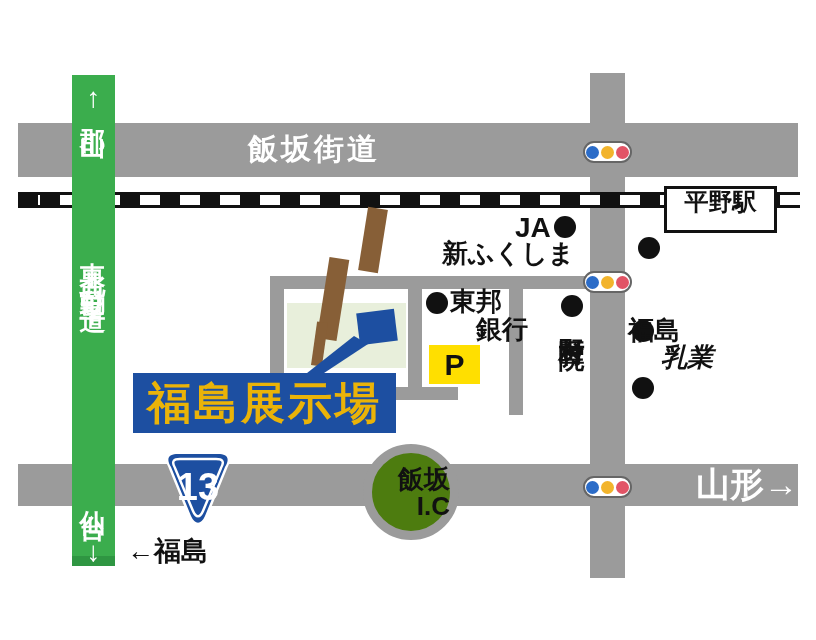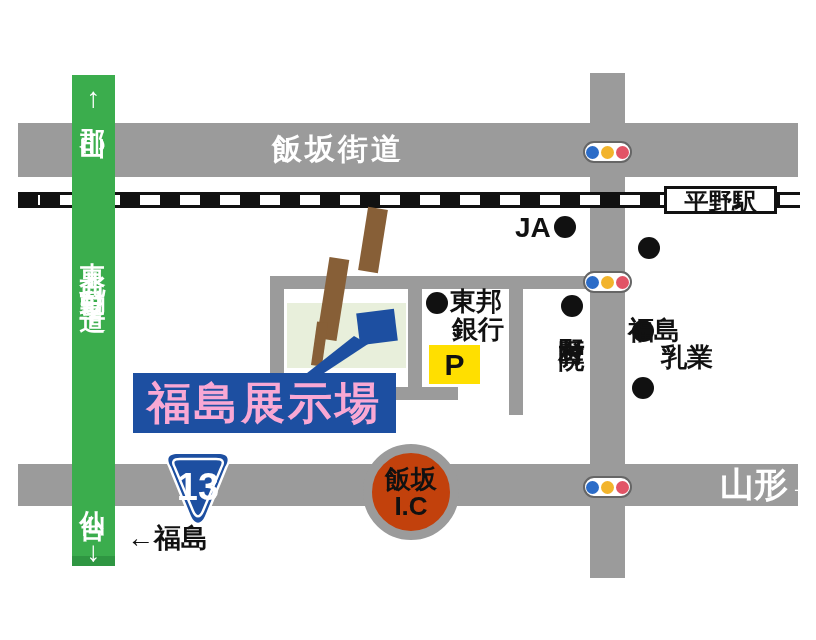--- a/index.html
+++ b/index.html
@@ -17,42 +17,42 @@
     border-top:3px solid #111;border-bottom:3px solid #111;box-sizing:border-box;
   }
   .expressway{position:absolute;left:72px;top:75px;width:43px;height:491px;background:#3bad4d;z-index:3;}
   .expressway-tip{position:absolute;left:72px;top:556px;width:43px;height:10px;background:#2f9642;z-index:3;}
   .site-green{position:absolute;left:287px;top:303px;width:119px;height:65px;background:#e8efdb;z-index:2;}
   .overlay{position:absolute;left:0;top:0;z-index:4;pointer-events:none;}
   
   .gtext{position:absolute;left:72px;width:43px;display:flex;justify-content:center;color:#fff;z-index:4;}
   .vtext{writing-mode:vertical-rl;text-orientation:upright;}
   .label{position:absolute;font-size:26px;line-height:28px;white-space:nowrap;z-index:6;}
-  .white{color:#fff;margin-left:24px;}
+  .white{color:#fff;}
   .dot{position:absolute;width:22px;height:22px;background:#111;border-radius:50%;z-index:6;}
   
   .venue-box{
     position:absolute;left:133px;top:373px;width:263px;height:60px;background:#1d4fa1;
-    color:#f9a8d4;font-size:44px;line-height:60px;text-align:center;letter-spacing:3px;z-index:6;white-space:nowrap;
+    color:#eab308;font-size:44px;line-height:60px;text-align:center;letter-spacing:3px;z-index:6;white-space:nowrap;
   }
   
   .parking{
     position:absolute;left:429px;top:345px;width:51px;height:39px;background:#ffdf00;
     color:#111;font-size:30px;line-height:39px;text-align:center;z-index:5;
   }
   
   .station-box{
-    position:absolute;left:664px;top:186px;width:113px;height:28px;background:#fff;
+    position:absolute;left:664px;top:186px;width:113px;height:47px;background:#fff;
     border:3px solid #111;box-sizing:border-box;font-size:24px;line-height:25px;text-align:center;z-index:6;
   }
   
   .ic-circle{
     position:absolute;left:363px;top:444px;width:96px;height:96px;border-radius:50%;
-    background:#c2410c;border:9px solid #9b9b9b;box-sizing:border-box;z-index:5;
-    text-align:center;font-size:26px;line-height:27px;padding-top:13px;
+    background:#4d7c0f;border:9px solid #9b9b9b;box-sizing:border-box;z-index:5;
+    text-align:right;font-size:26px;line-height:27px;padding-top:13px;
   }
   
   .signal{
     position:absolute;width:49px;height:22px;background:#fff;border:2px solid #666;
     border-radius:12px;box-sizing:border-box;display:flex;align-items:center;justify-content:center;gap:2px;z-index:5;
   }
   .sig{width:13px;height:13px;border-radius:50%;display:inline-block;}
   .sig-b{background:#2b6cc8;} .sig-y{background:#f2b42c;} .sig-r{background:#e25466;}
   .shield{position:absolute;left:158px;top:450px;z-index:6;}
 </style>
@@ -96,21 +96,21 @@
     </div>
   <div class="gtext" style="top:490px;font-size:26px;">
       <span class="vtext" style="letter-spacing:4px;">仙台</span>
     </div>
   <div class="gtext" style="top:536px;font-size:28px;">
       <span>↓</span>
     </div>
 
   <div class="label white" style="left:248px;top:135px;font-size:30px;letter-spacing:3px;">飯坂街道</div>
   <div class="label white" style="left:696px;top:470px;font-size:34px;">山形→</div>
-  <div class="label" style="left:127px;top:524px;font-size:27px;">←福島</div>
+  <div class="label" style="left:127px;top:537px;font-size:27px;">←福島</div>
 
   <div class="station-box"><span>平野駅</span></div>
 
   <div class="venue-box">福島展示場</div>
 
   <div class="parking">P</div>
 
   <div class="ic-circle">
     <div>飯坂</div>
     <div>I.C</div>
@@ -133,31 +133,32 @@
       <span class="sig sig-r"></span>
   </div>
   <div class="signal" style="left:583px;top:476px;">
     <span class="sig sig-b"></span>
       <span class="sig sig-y"></span>
       <span class="sig sig-r"></span>
   </div>
 
   <div class="label" style="left:515px;top:214px;font-size:28px;">JA</div>
   <span class="dot" style="left:554px;top:216px;"></span>
+  <div class="label" style="left:442px;top:239px;">新ふくしま</div>
 
   <span class="dot" style="left:638px;top:237px;"></span>
 
   <span class="dot" style="left:426px;top:292px;"></span>
   <div class="label" style="left:450px;top:287px;">東邦</div>
-  <div class="label" style="left:452px;top:315px;">銀行</div>
+  <div class="label" style="left:476px;top:315px;">銀行</div>
 
   <span class="dot" style="left:561px;top:295px;"></span>
   <div class="label" style="left:556px;top:317px;width:32px;display:flex;justify-content:center;">
     <span class="vtext" style="letter-spacing:2px;">野村医院</span>
   </div>
 
   <span class="dot" style="left:632px;top:320px;"></span>
   <div class="label" style="left:628px;top:316px;">福島</div>
-  <div class="label" style="left:661px;top:343px;">乳業</div>
+  <div class="label" style="left:661px;top:343px;font-style:italic;">乳業</div>
 
   <span class="dot" style="left:632px;top:377px;"></span>
 
 </div>
 
 </body></html>

